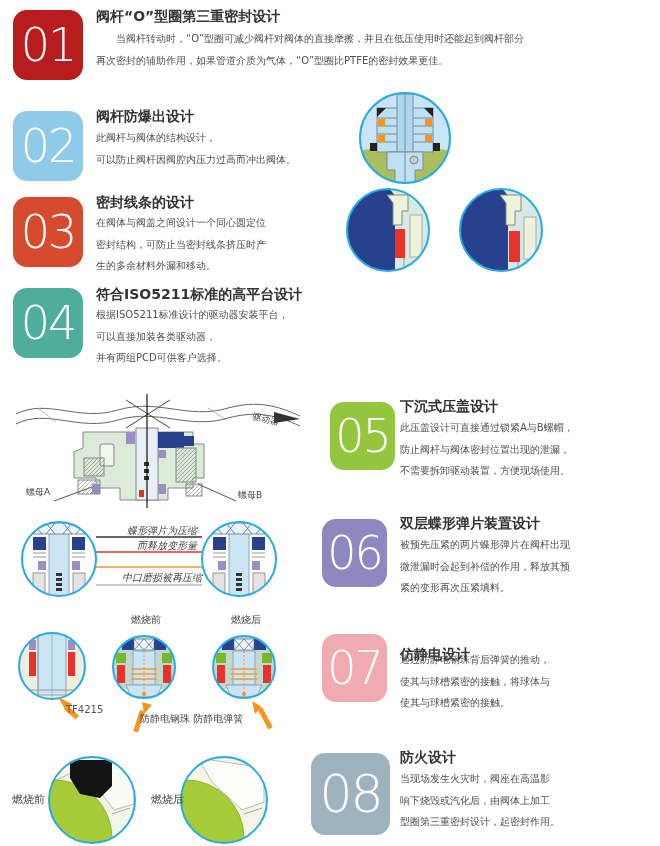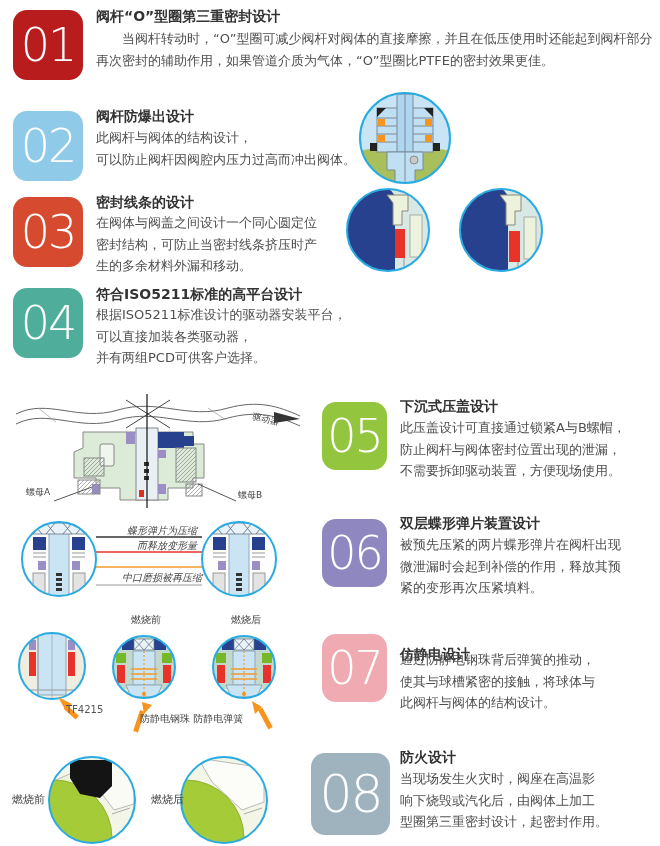--- a/index.html
+++ b/index.html
@@ -4,21 +4,21 @@
 <style>
   html,body{margin:0;padding:0;background:#fff;}
   .page{position:relative;width:660px;height:846px;background:#ffffff;overflow:hidden;
         font-family:"DejaVu Sans","Liberation Sans",sans-serif;}
   .abs{position:absolute;}
   .badge{border-radius:14px;color:#ffffff;display:flex;align-items:center;justify-content:center;
          font-size:46px;font-weight:200;letter-spacing:-2px;line-height:1;}
   .b-big{width:70px;height:70px;}
   .b-mid{width:65px;height:68px;}
   .title{font-size:14px;font-weight:bold;color:#333333;white-space:nowrap;}
-  .body-line{font-size:13px;color:#4f4f4f;line-height:21.5px;white-space:nowrap;}
+  .body-line{font-size:10px;color:#4f4f4f;line-height:21.5px;white-space:nowrap;}
   .indent{text-indent:2em;}
   .dlabel{font-size:10px;color:#444444;white-space:nowrap;}
   .dlabel-c{text-align:right;font-style:italic;}
   svg{display:block;}
 </style>
 </head>
 <body>
 
 <div class="page">
 
@@ -147,21 +147,21 @@
     <rect x="136" y="77" width="5" height="4" fill="#333333"></rect>
     <rect x="136" y="84" width="5" height="4" fill="#333333"></rect>
     <rect x="131" y="98" width="5" height="7" fill="#E03020"></rect>
     <line x1="139" y1="2" x2="139" y2="116" stroke="#111111" stroke-width="1.2"></line>
     <path d="M84,95 L46,109" stroke="#555555" fill="none"></path>
     <path d="M190,92 L228,109" stroke="#555555" fill="none"></path>
     <text x="18" y="103" font-size="9" fill="#444444">螺母A</text>
     <text x="230" y="106" font-size="9" fill="#444444">螺母B</text>
   </svg>
 
-  <div class="abs badge b-mid" style="left: 322px; top: 402px; background-color: rgb(148, 197, 62);">05</div>
+  <div class="abs badge b-mid" style="left: 330px; top: 402px; background-color: rgb(148, 197, 62);">05</div>
   <div class="abs title" style="left:400px;top:398px;text-align:right;">下沉式压盖设计</div>
   <div class="abs" style="left:400px;top:417px;">
     <div class="body-line">此压盖设计可直接通过锁紧A与B螺帽，</div>
     <div class="body-line">防止阀杆与阀体密封位置出现的泄漏，</div>
     <div class="body-line">不需要拆卸驱动装置，方便现场使用。</div>
   </div>
 
   <svg class="abs" style="left:12px;top:512px;" width="296" height="96" viewBox="0 0 296 96">
     <defs>
       <g id="gland">
@@ -293,21 +293,21 @@
   <div class="abs dlabel" style="left:126px;top:613px;width:40px;text-align:center;">燃烧前</div>
   <div class="abs dlabel" style="left:226px;top:613px;width:40px;text-align:center;">燃烧后</div>
   <div class="abs dlabel" style="left:66px;top:704px;color:#555555;">TF4215</div>
   <div class="abs dlabel" style="left:140px;top:712px;">防静电钢珠 防静电弹簧</div>
 
   <div class="abs badge b-mid" style="left: 322px; top: 634px; background-color: rgb(240, 171, 178);">07</div>
   <div class="abs title" style="left:400px;top:630px;margin-top:16px;">仿静电设计</div>
   <div class="abs" style="left:400px;top:649px;">
     <div class="body-line">通过防静电钢珠背后弹簧的推动，</div>
     <div class="body-line">使其与球槽紧密的接触，将球体与</div>
-    <div class="body-line">此阀杆与阀体的结构设计。</div>
+    <div class="body-line">使其与球槽紧密的接触。</div>
   </div>
 
   <svg class="abs" style="left:46px;top:754px;" width="228" height="92" viewBox="0 0 228 92">
     <defs>
       <clipPath id="cpF1">
           <circle cx="46" cy="46" r="43"></circle>
         </clipPath>
       <clipPath id="cpF2">
           <circle cx="178" cy="46" r="43"></circle>
         </clipPath>

